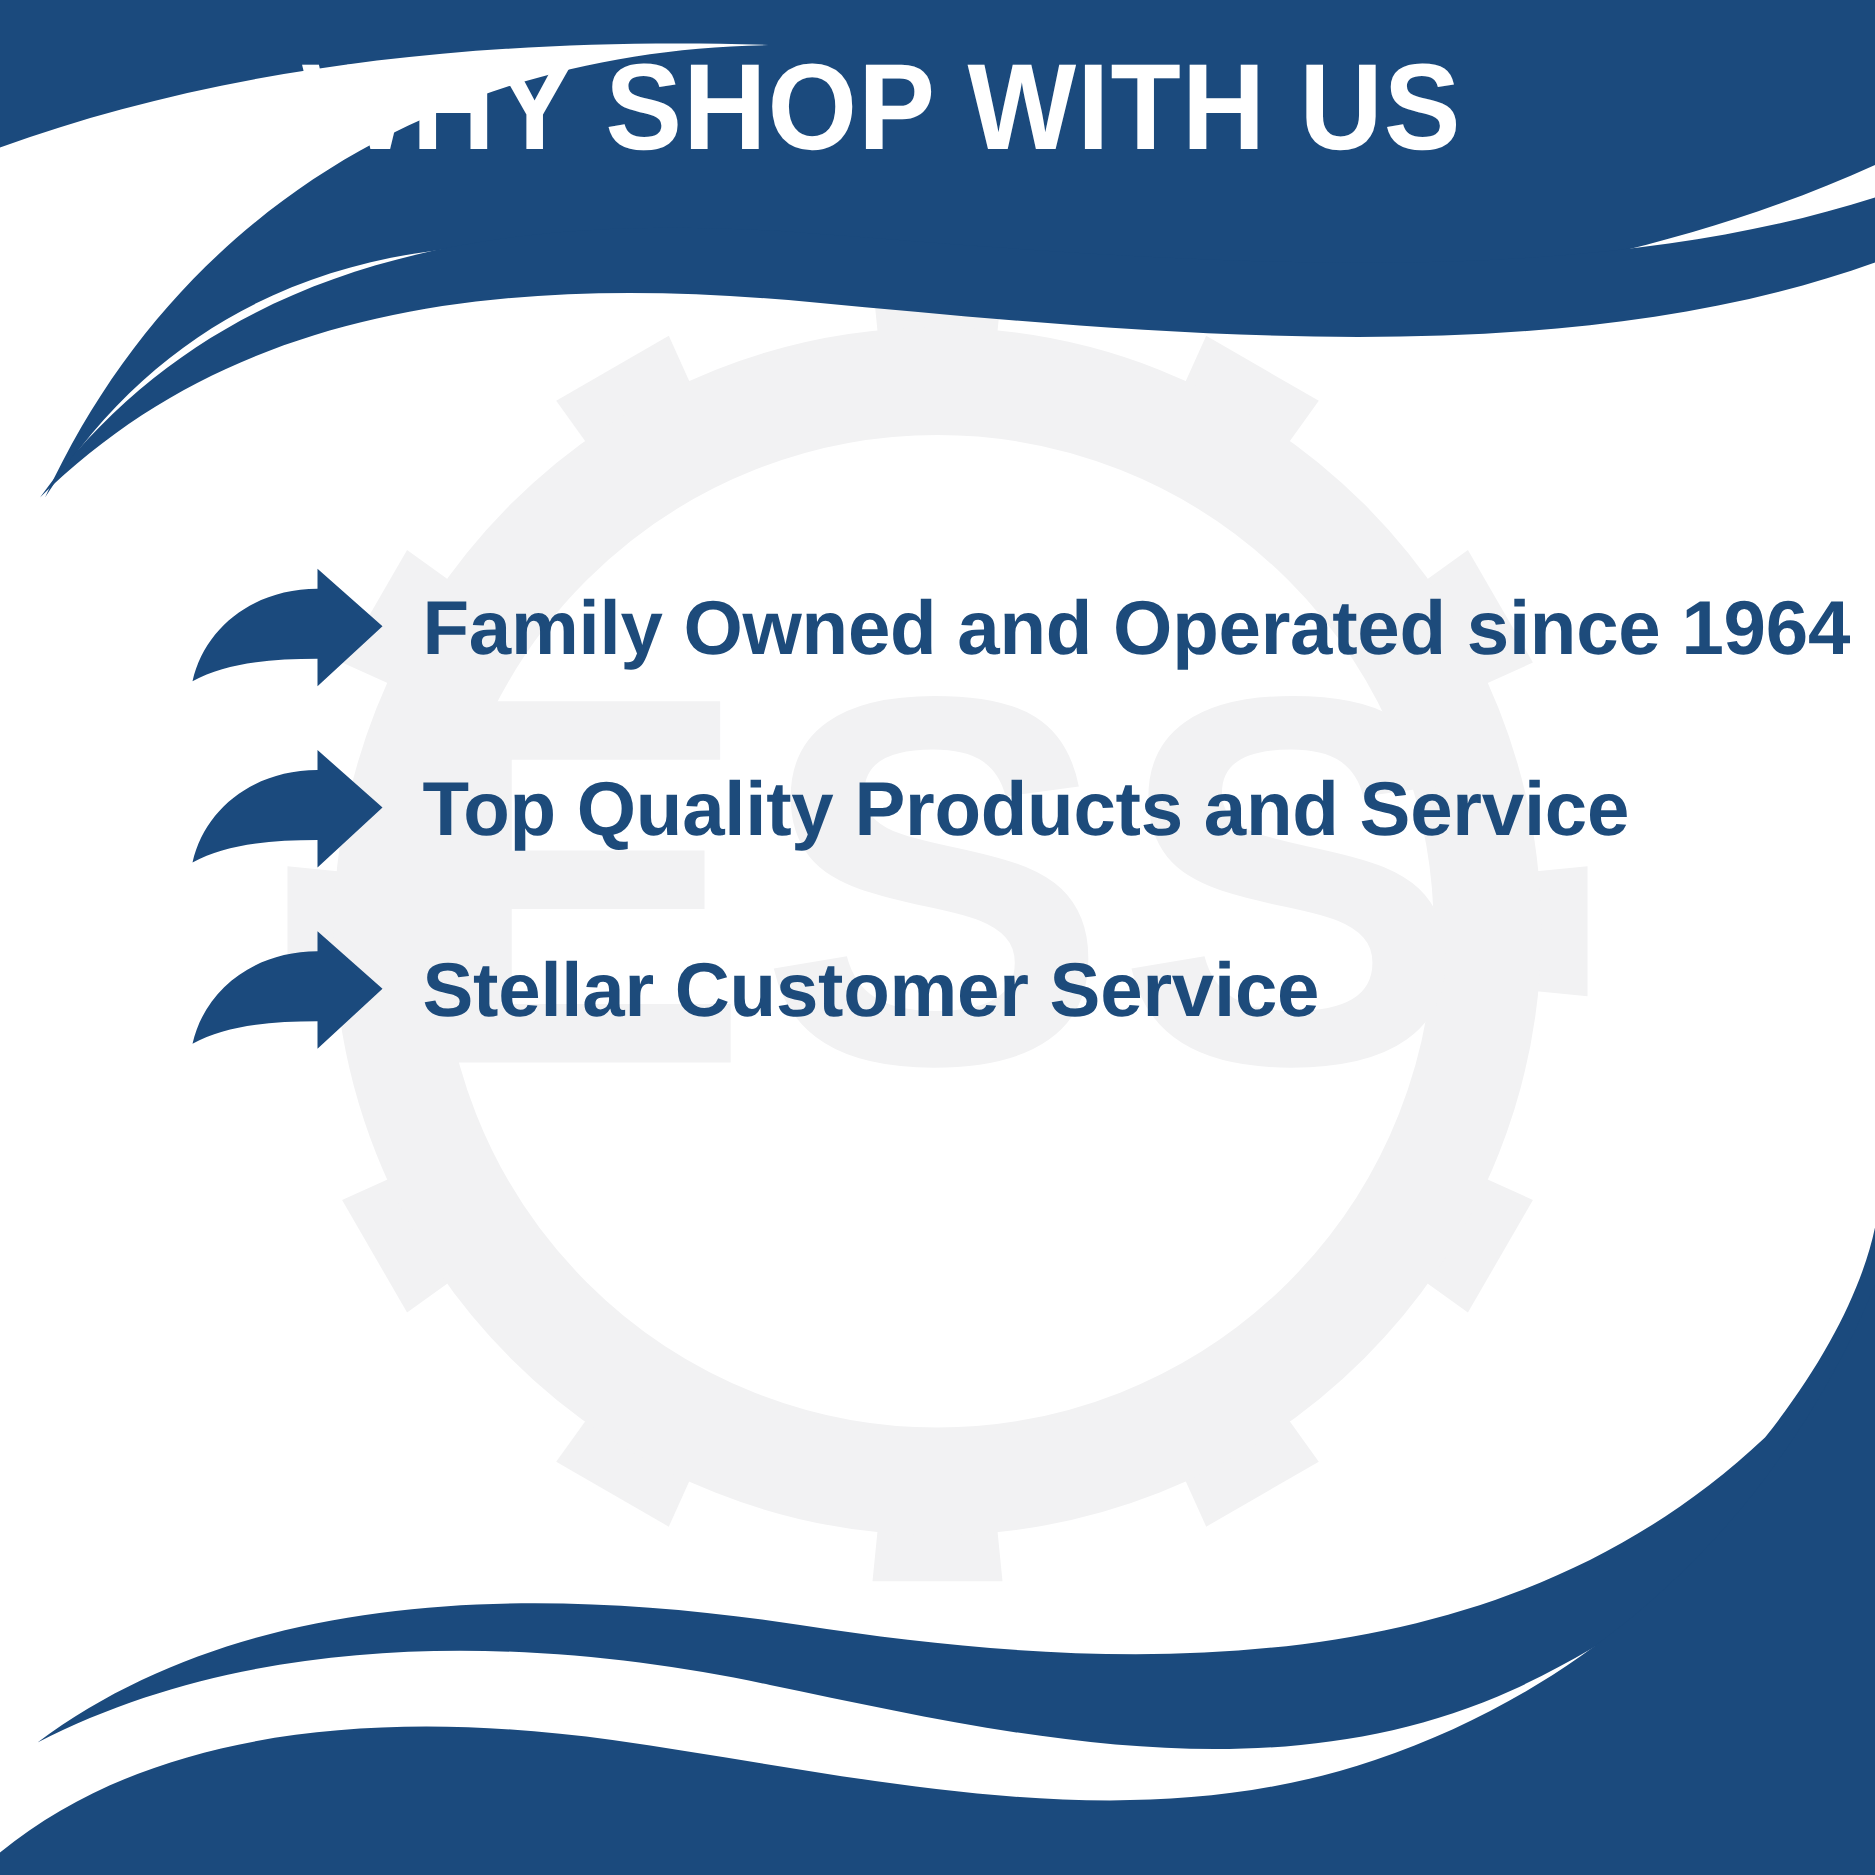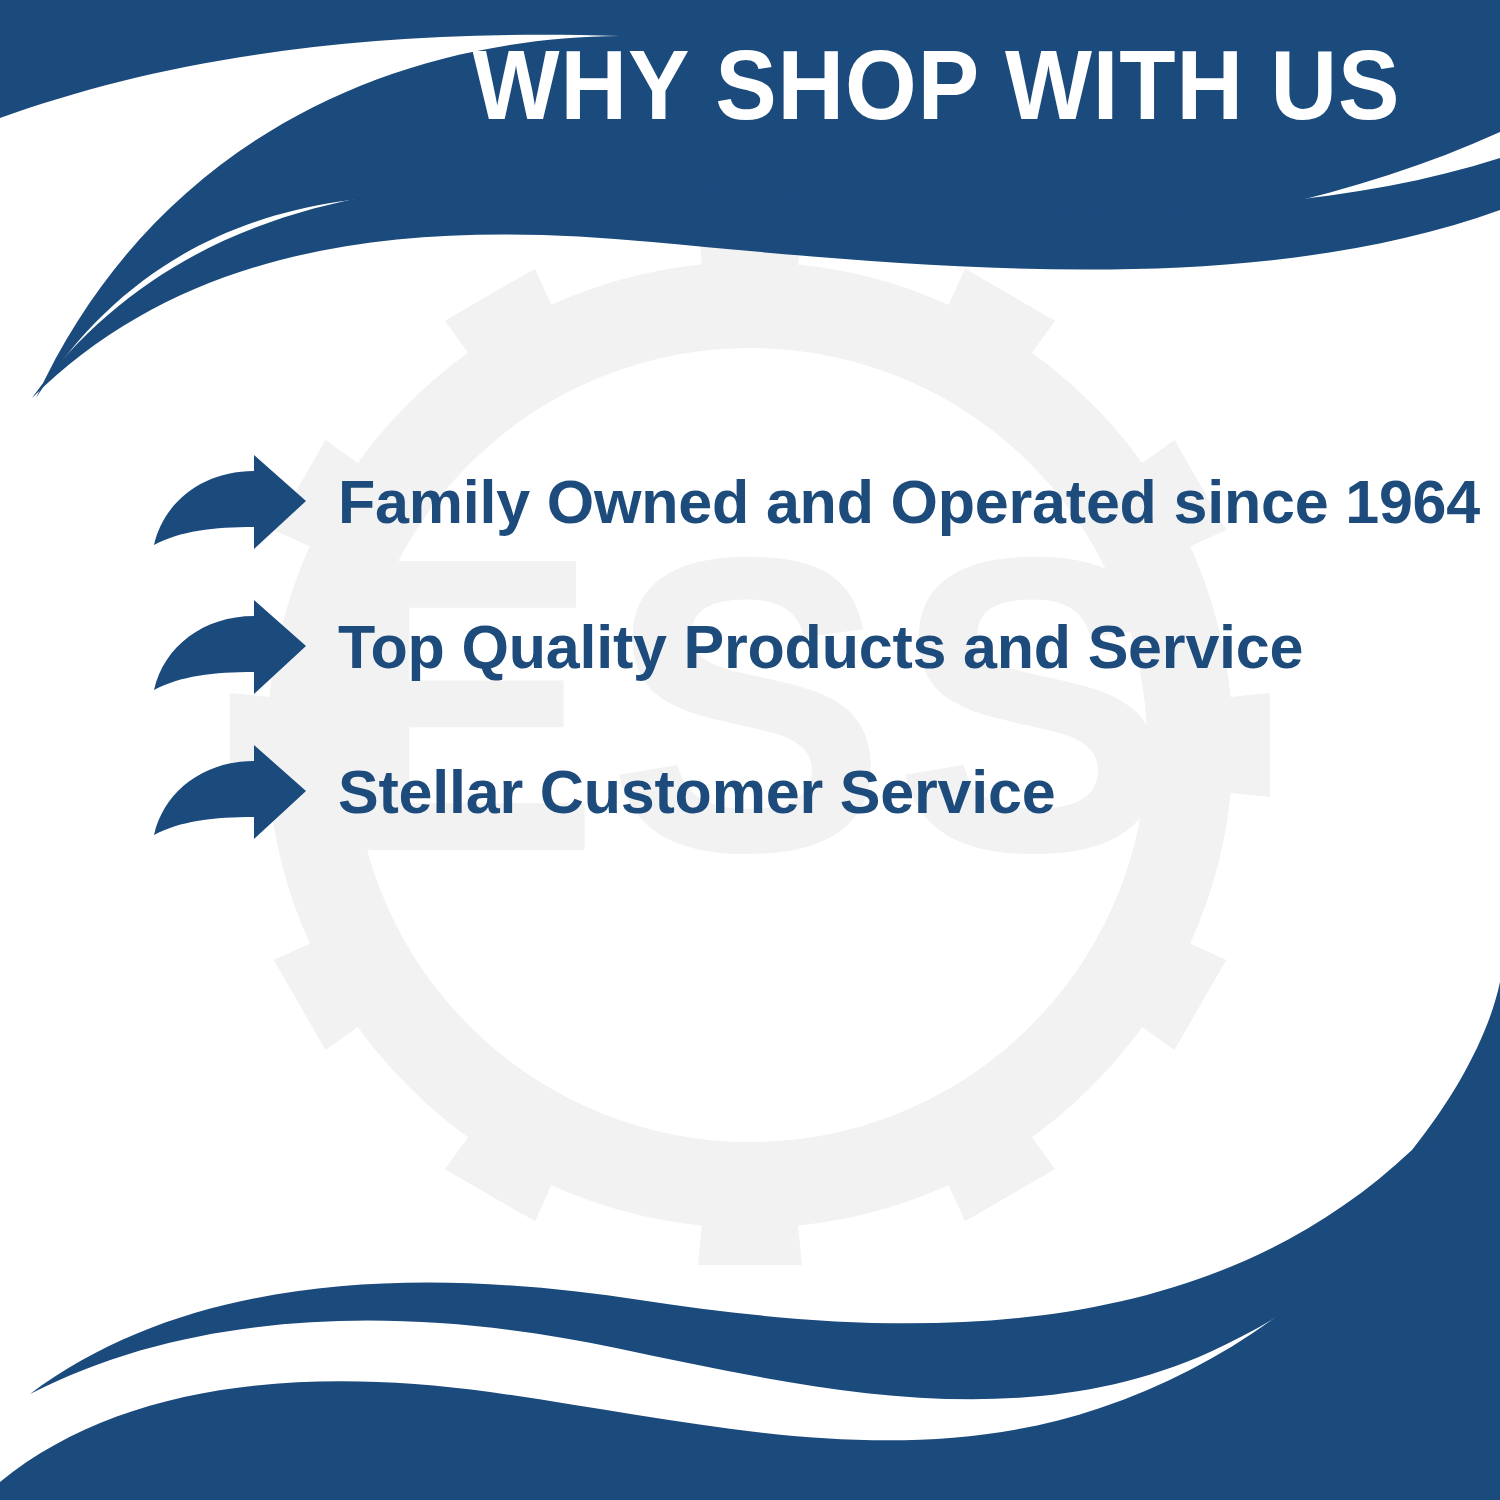--- a/index.html
+++ b/index.html
@@ -32,22 +32,21 @@
 
   
   #header-band {
     position: absolute;
     left: 0;
     top: 0;
     width: 1412px;
     height: 170px;
     display: flex;
     align-items: center;
-    justify-content: flex-end;
-    padding-left: 18px;
+    justify-content: center;
   }
   #poster-title {
     margin: 0;
     color: #ffffff;
     font-family: "Liberation Sans Narrow", "Liberation Sans", sans-serif;
     font-size: 98px;
     font-weight: 700;
     letter-spacing: 1px;
     line-height: 1;
     white-space: nowrap;

